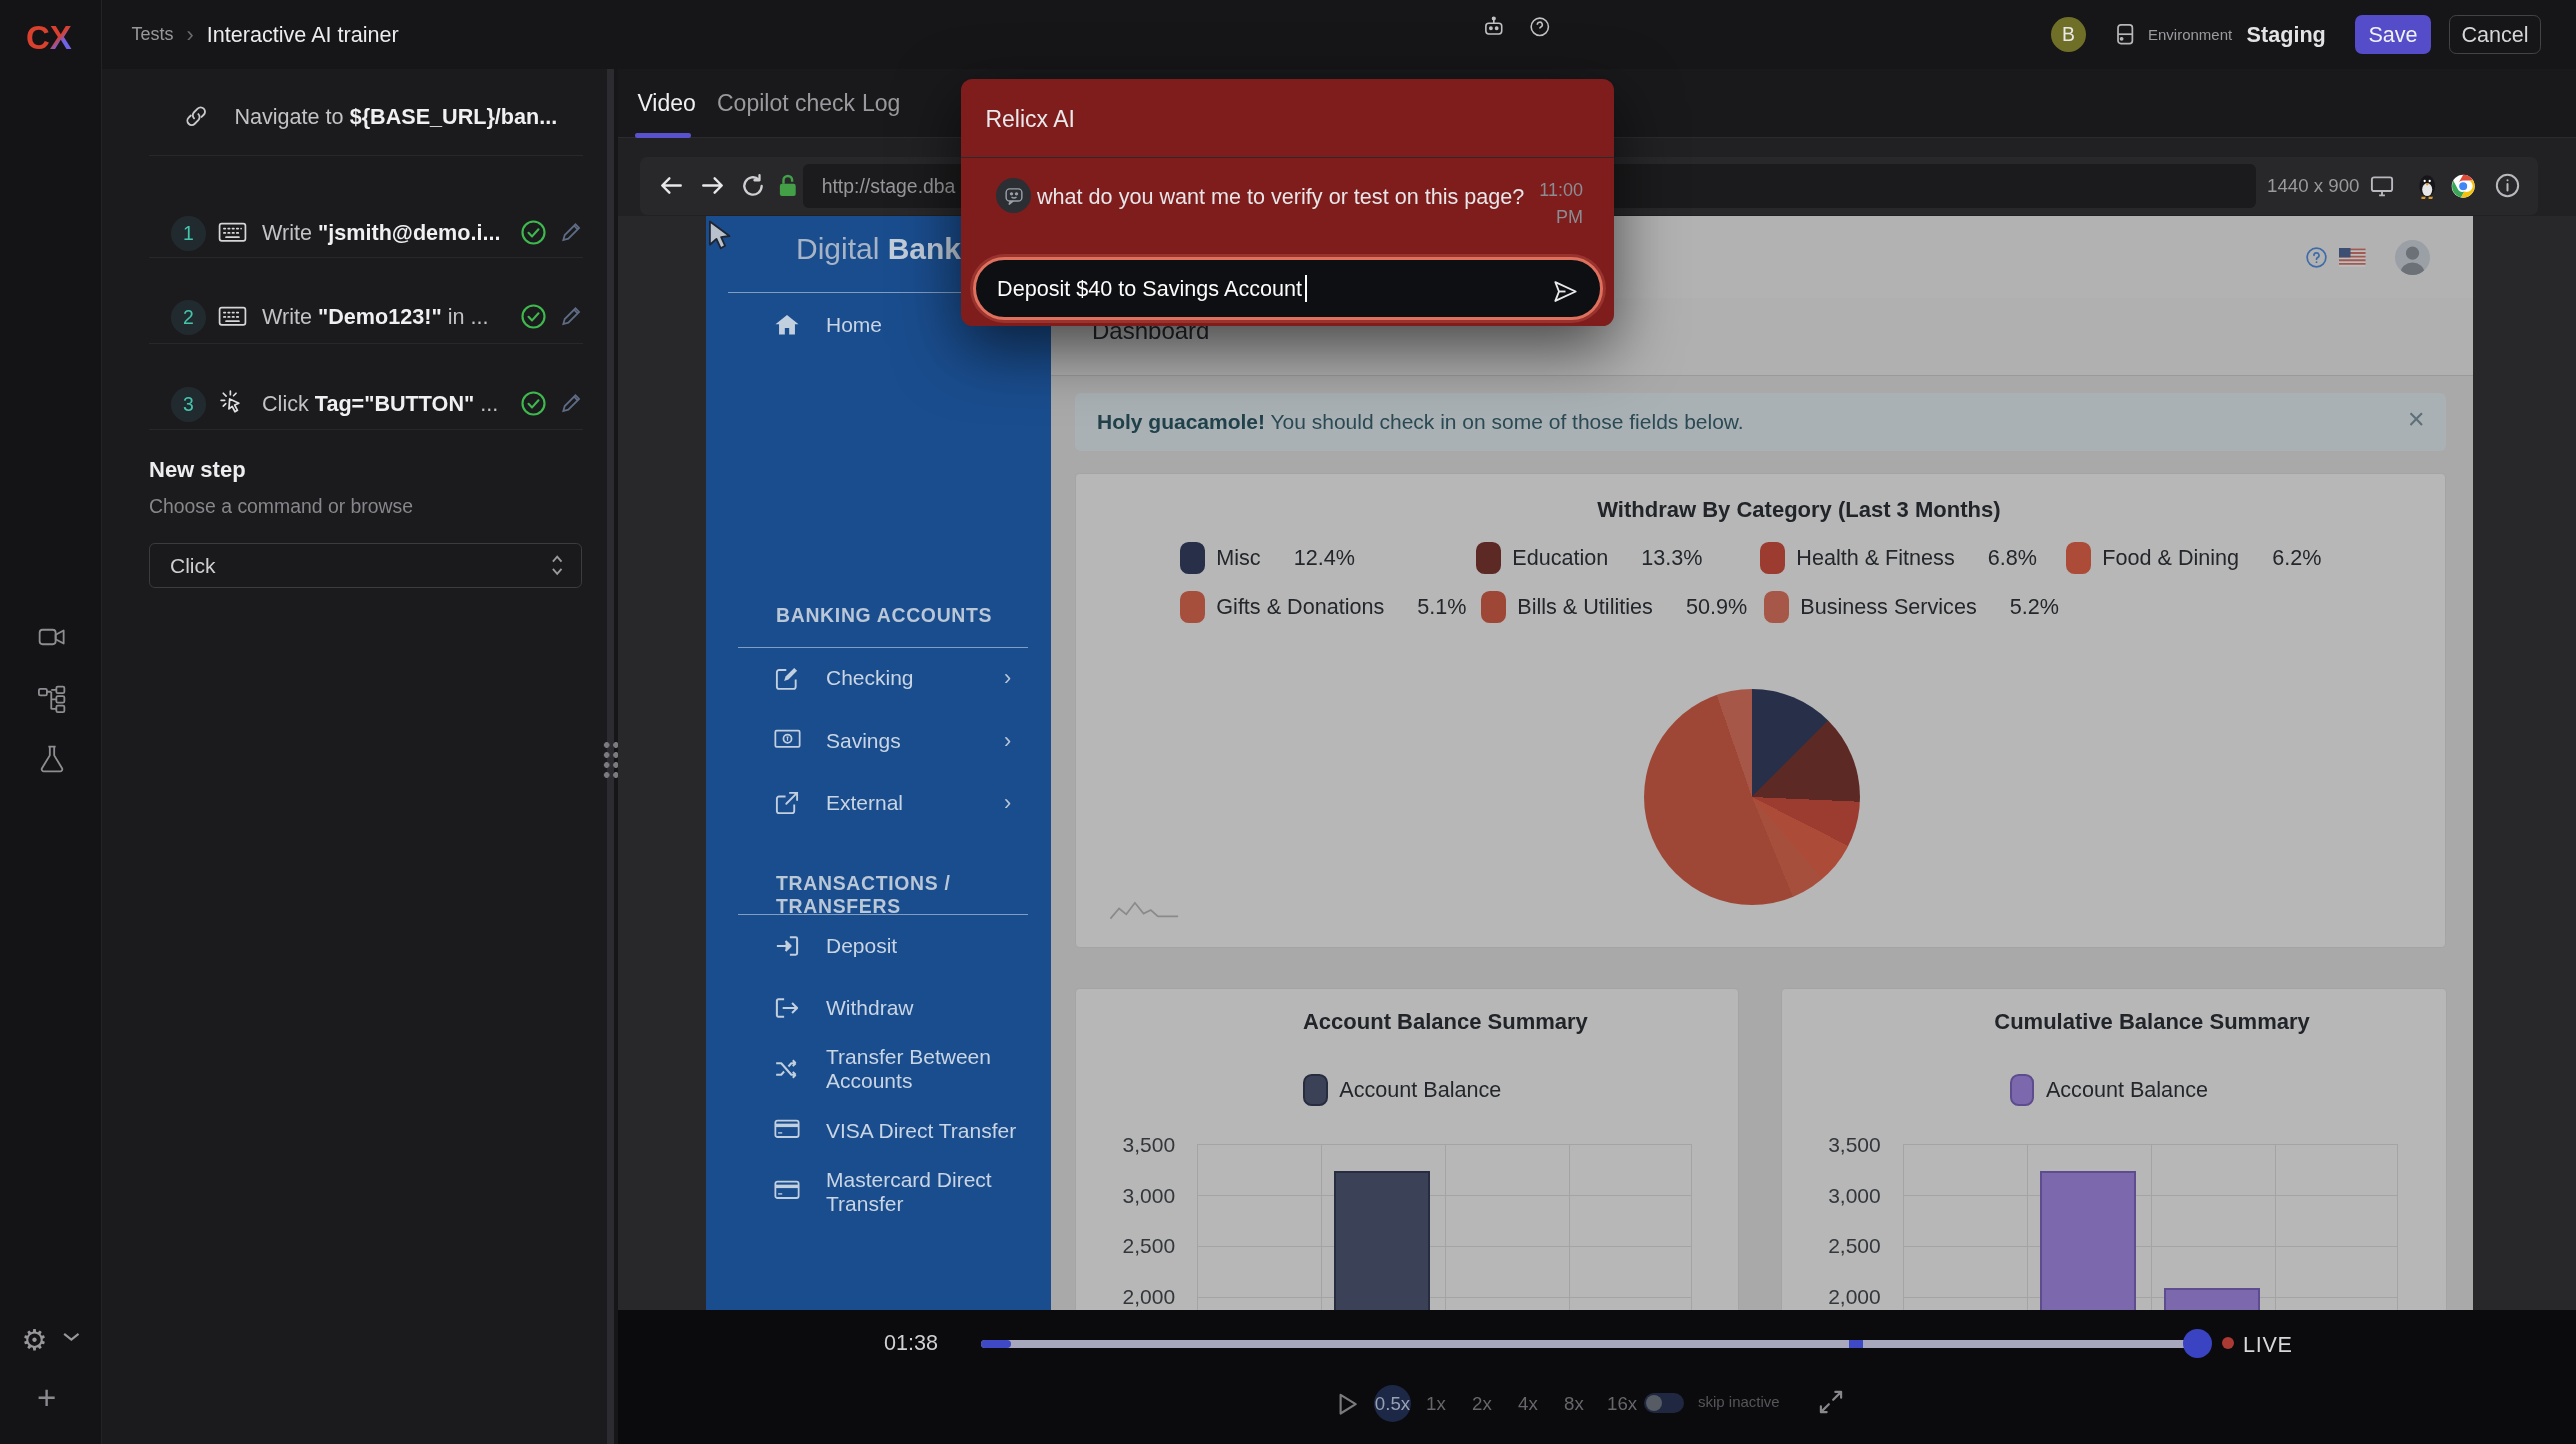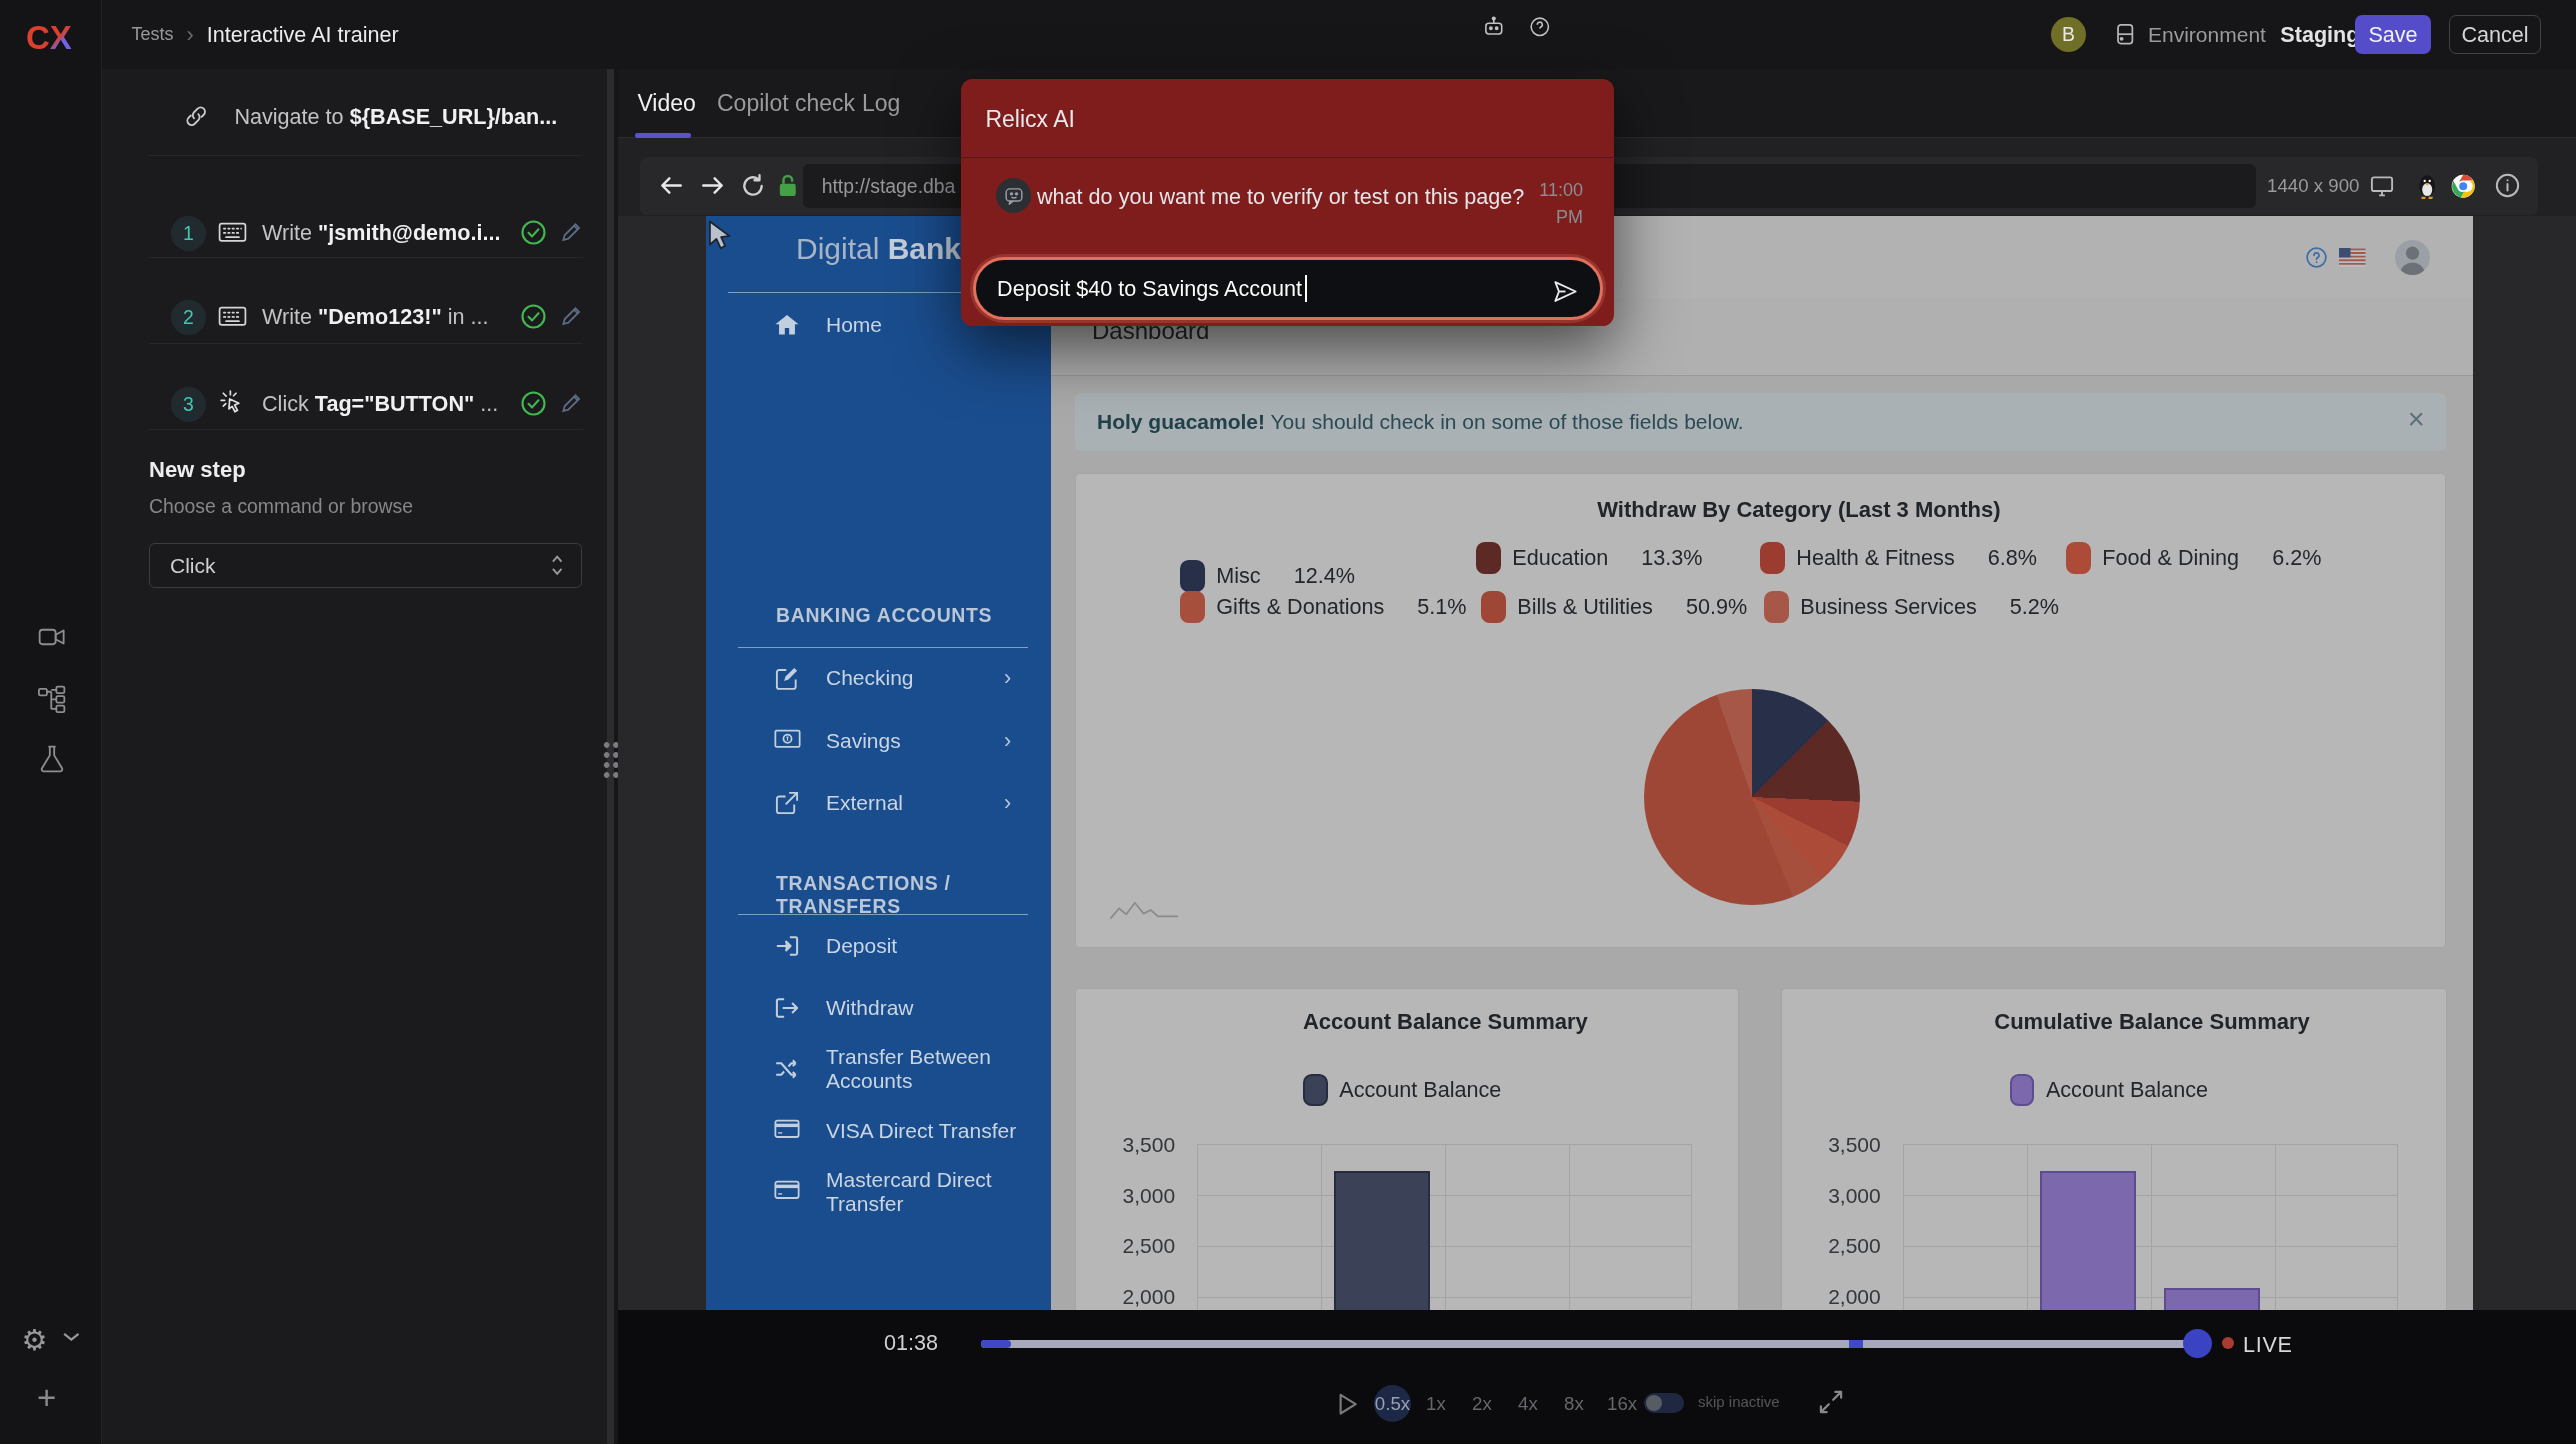--- a/index.html
+++ b/index.html
@@ -122,21 +122,21 @@
         <span>B</span>
       </div>
     <div class="abs" style="left:2011px;top:21.6px;color:#b7b7bb;">
       <svg viewBox="0 0 34 34" width="24.4" height="24.4" fill="none" stroke="currentColor" stroke-width="2.4">
           <rect x="7" y="4" width="20" height="26" rx="4"></rect>
           <path d="M7 17 h20"></path>
           <circle cx="12" cy="23.5" r="1.5" fill="currentColor"></circle>
         </svg>
     </div>
     <div class="abs row" style="left:2046px;top:0;height:69px;">
-      <span style="font-size:21px;color:#9b9b9f;">Environment</span>
+      <span style="font-size:15px;color:#9b9b9f;">Environment</span>
       <span style="font-size:21.6px;color:#e3e3e5;font-weight:bold;margin-left:14.4px;">Staging</span>
     </div>
     <div class="abs btn" style="left:2253px;top:15px;width:76px;height:39px;background:#544cc9;color:#f2f2f4;">Save</div>
     <div class="abs btn" style="left:2347px;top:15px;width:92px;height:39px;border:1.4px solid #434346;color:#d6d6d8;background:transparent;">Cancel</div>
   </div>
 
   <div id="side" class="abs">
     <div class="abs row" style="left:82px;top:10px;height:75px;cursor:pointer;">
       <span style="color:#c9c9cc;margin-right:26px;">
         <svg viewBox="0 0 34 34" width="24.4" height="24.4" fill="none" stroke="currentColor" stroke-width="2.6" stroke-linecap="round">
@@ -431,21 +431,21 @@
             <div class="abs" style="left:21.6px;top:17px;font-size:21px;color:#2b4a54;"><b style="color:#21414b;">Holy guacamole!</b><span> You should check in on some of those fields below.</span></div>
             <div class="abs" style="right:21.6px;top:10px;font-size:29px;color:#5d6f77;cursor:pointer;">×</div>
           </div>
 
           <div class="abs" style="left:0;top:0;width:1422px;height:78px;background:#b0b0b1;border-bottom:1.4px solid #9a9a9a;">
             <div class="abs" style="left:41px;top:18.7px;font-size:24px;color:#22262a;">Dashboard</div>
           </div>
 
           <div class="card" style="left:24.4px;top:175px;width:1371px;height:475px;">
             <div class="ctitle" style="top:23px;">Withdraw By Category (Last 3 Months)</div>
-            <div class="leg-item" style="left:104px;top:68px;margin-top:18px;">
+            <div class="leg-item" style="left:104px;top:68px;">
                 <span class="leg-sw" style="background: rgb(39, 47, 73); border-color: rgb(39, 47, 73);"></span>
                 <span class="leg-lb">Misc</span>
                 <span class="leg-val">12.4%</span>
               </div>
             <div class="leg-item" style="left:400px;top:68px;">
                 <span class="leg-sw" style="background: rgb(93, 41, 37); border-color: rgb(93, 41, 37);"></span>
                 <span class="leg-lb">Education</span>
                 <span class="leg-val">13.3%</span>
               </div>
             <div class="leg-item" style="left:684px;top:68px;">

